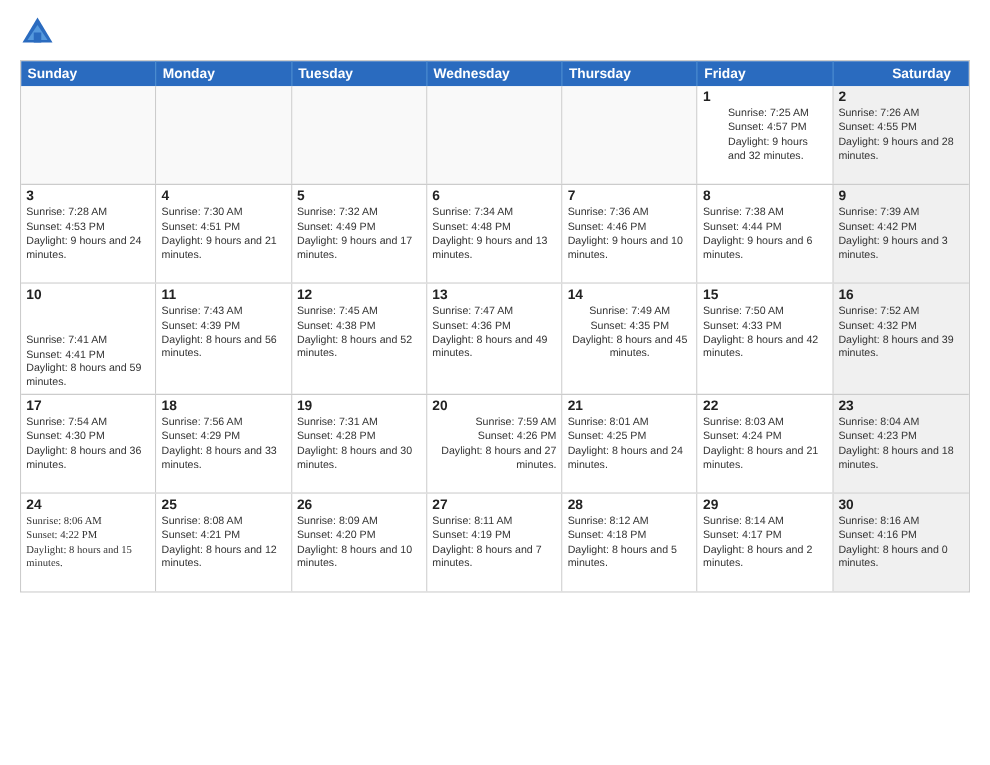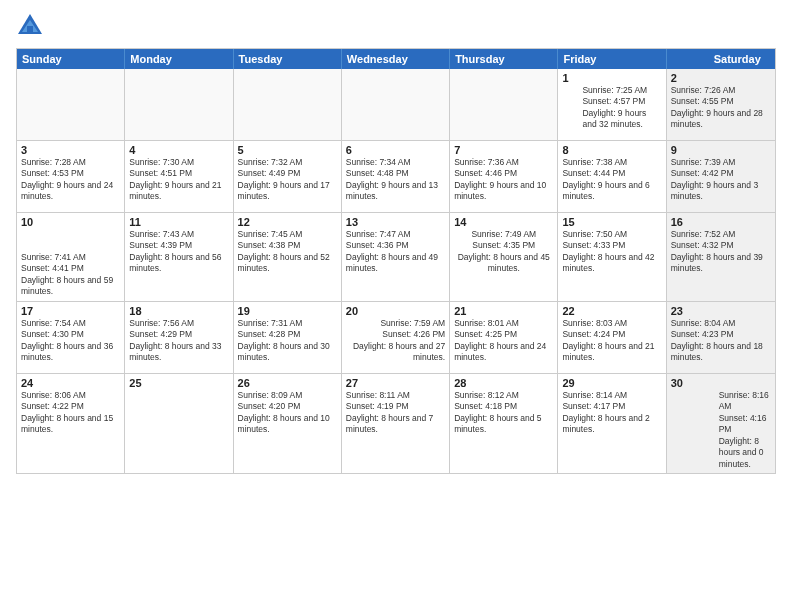--- a/index.html
+++ b/index.html
@@ -297,26 +297,29 @@
           <div class="cal-cell shaded">
             <span class="day-num">23</span>
             <div class="cell-text" style="white-space: pre-line;">Sunrise: 8:04 AM
 Sunset: 4:23 PM
 Daylight: 8 hours and 18 minutes.</div>
           </div>
         </div>
         <div class="cal-row">
           <div class="cal-cell">
             <span class="day-num">24</span>
-            <div class="cell-text" style="white-space: pre-line;">Sunrise: 8:06 AM
+            <div class="cell-text" style="white-space: pre-line; font-family: Liberation Serif, serif;">Sunrise: 8:06 AM
 Sunset: 4:22 PM
 Daylight: 8 hours and 15 minutes.</div>
           </div>
           <div class="cal-cell">
             <span class="day-num">25</span>
+            <div class="cell-text" style="white-space: pre-line;">Sunrise: 8:08 AM
+Sunset: 4:21 PM
+Daylight: 8 hours and 12 minutes.</div>
           </div>
           <div class="cal-cell">
             <span class="day-num">26</span>
             <div class="cell-text" style="white-space: pre-line;">Sunrise: 8:09 AM
 Sunset: 4:20 PM
 Daylight: 8 hours and 10 minutes.</div>
           </div>
           <div class="cal-cell">
             <span class="day-num">27</span>
             <div class="cell-text" style="white-space: pre-line;">Sunrise: 8:11 AM
@@ -330,20 +333,20 @@
 Daylight: 8 hours and 5 minutes.</div>
           </div>
           <div class="cal-cell">
             <span class="day-num">29</span>
             <div class="cell-text" style="white-space: pre-line;">Sunrise: 8:14 AM
 Sunset: 4:17 PM
 Daylight: 8 hours and 2 minutes.</div>
           </div>
           <div class="cal-cell shaded">
             <span class="day-num">30</span>
-            <div class="cell-text" style="white-space: pre-line; margin-left: 48px;">Sunrise: 8:16 AM
+            <div class="cell-text" style="white-space: pre-line;">Sunrise: 8:16 AM
 Sunset: 4:16 PM
 Daylight: 8 hours and 0 minutes.</div>
           </div>
         </div>
       </div>
   </div>
 </div>
 
 </body></html>

